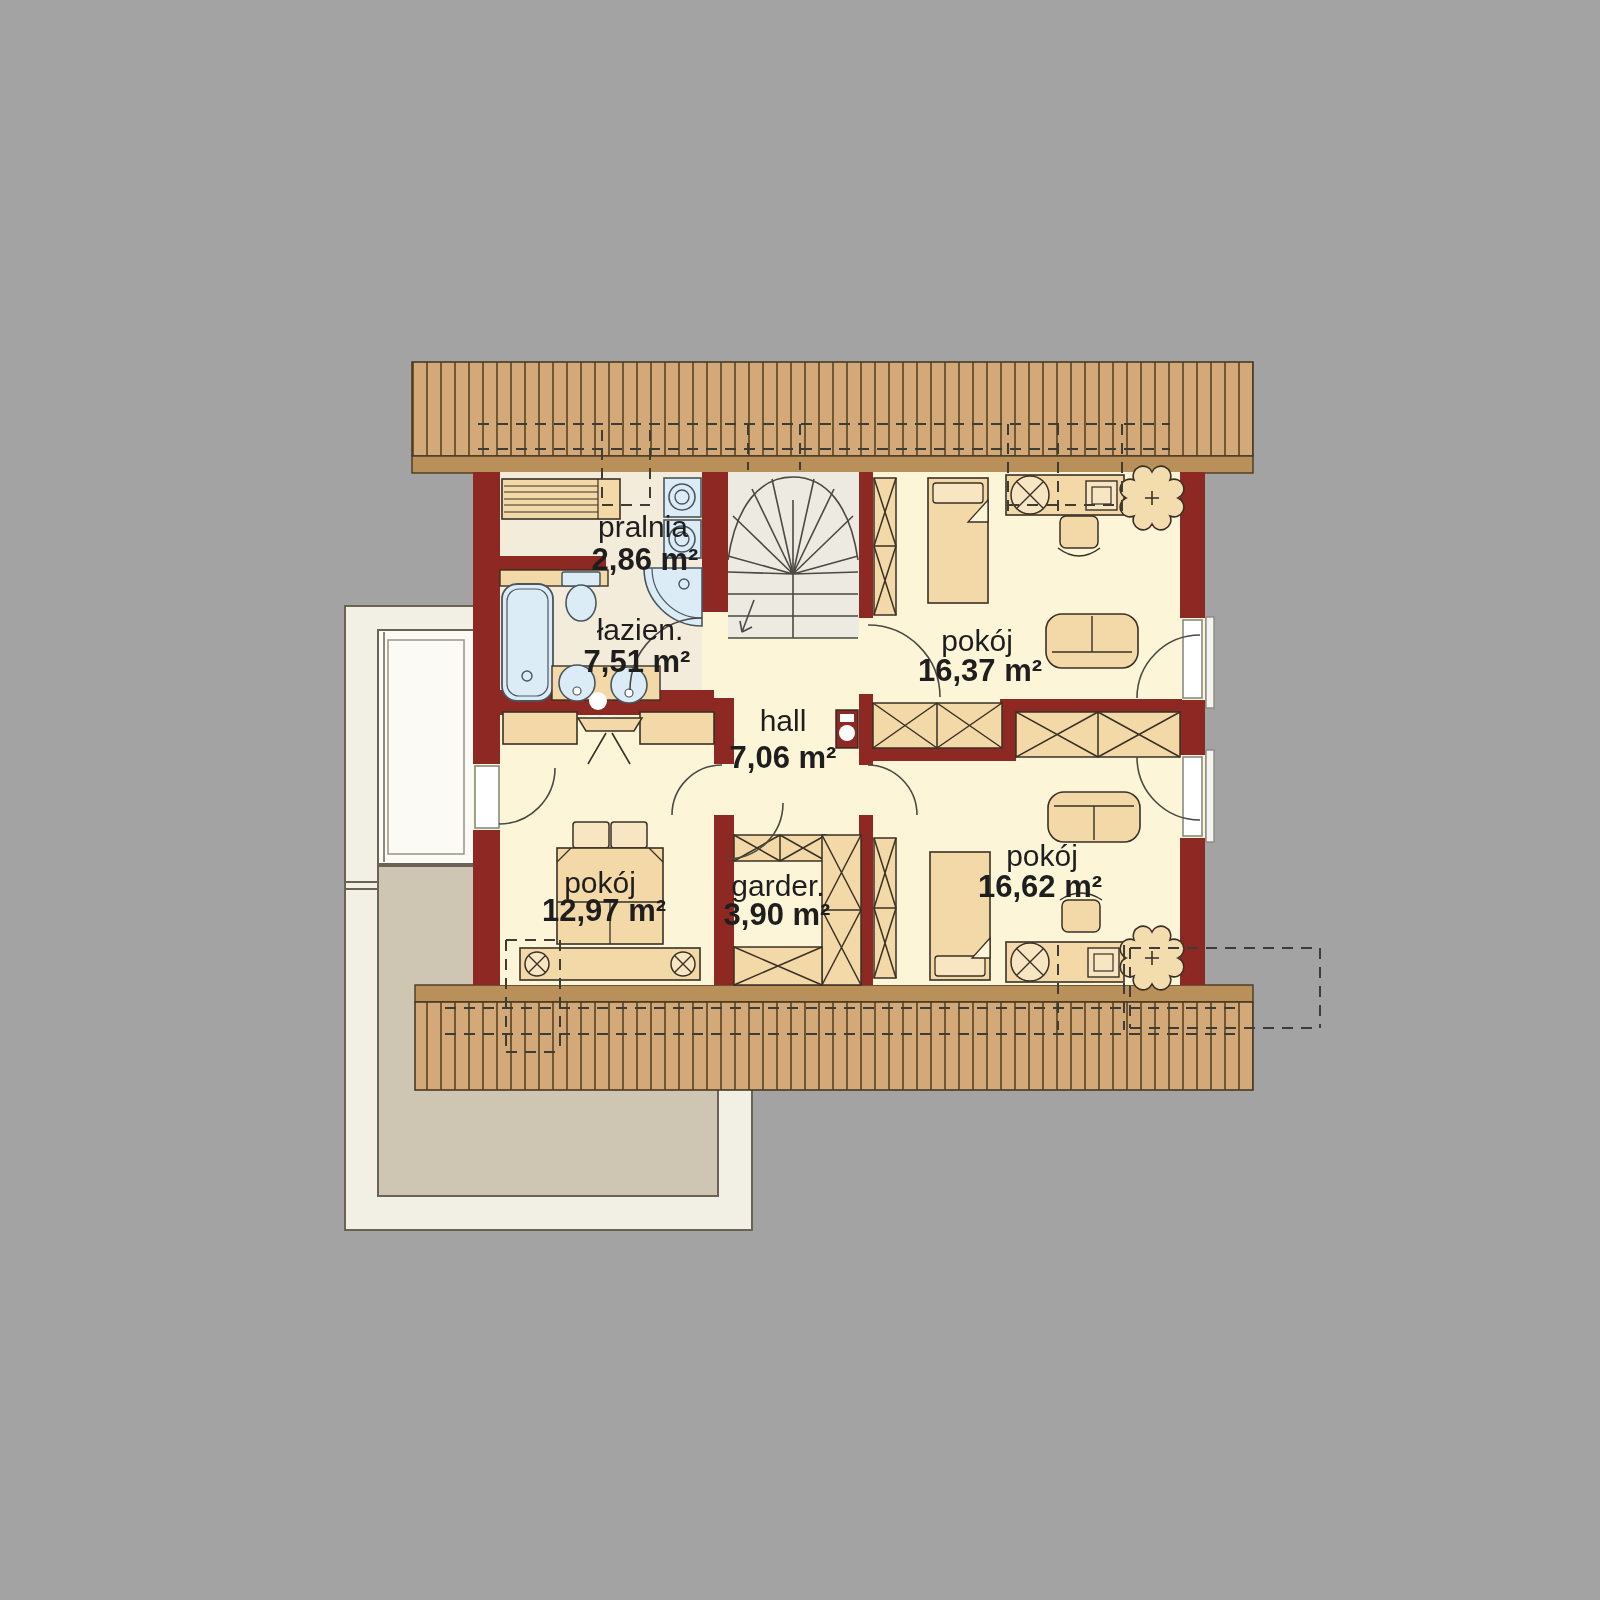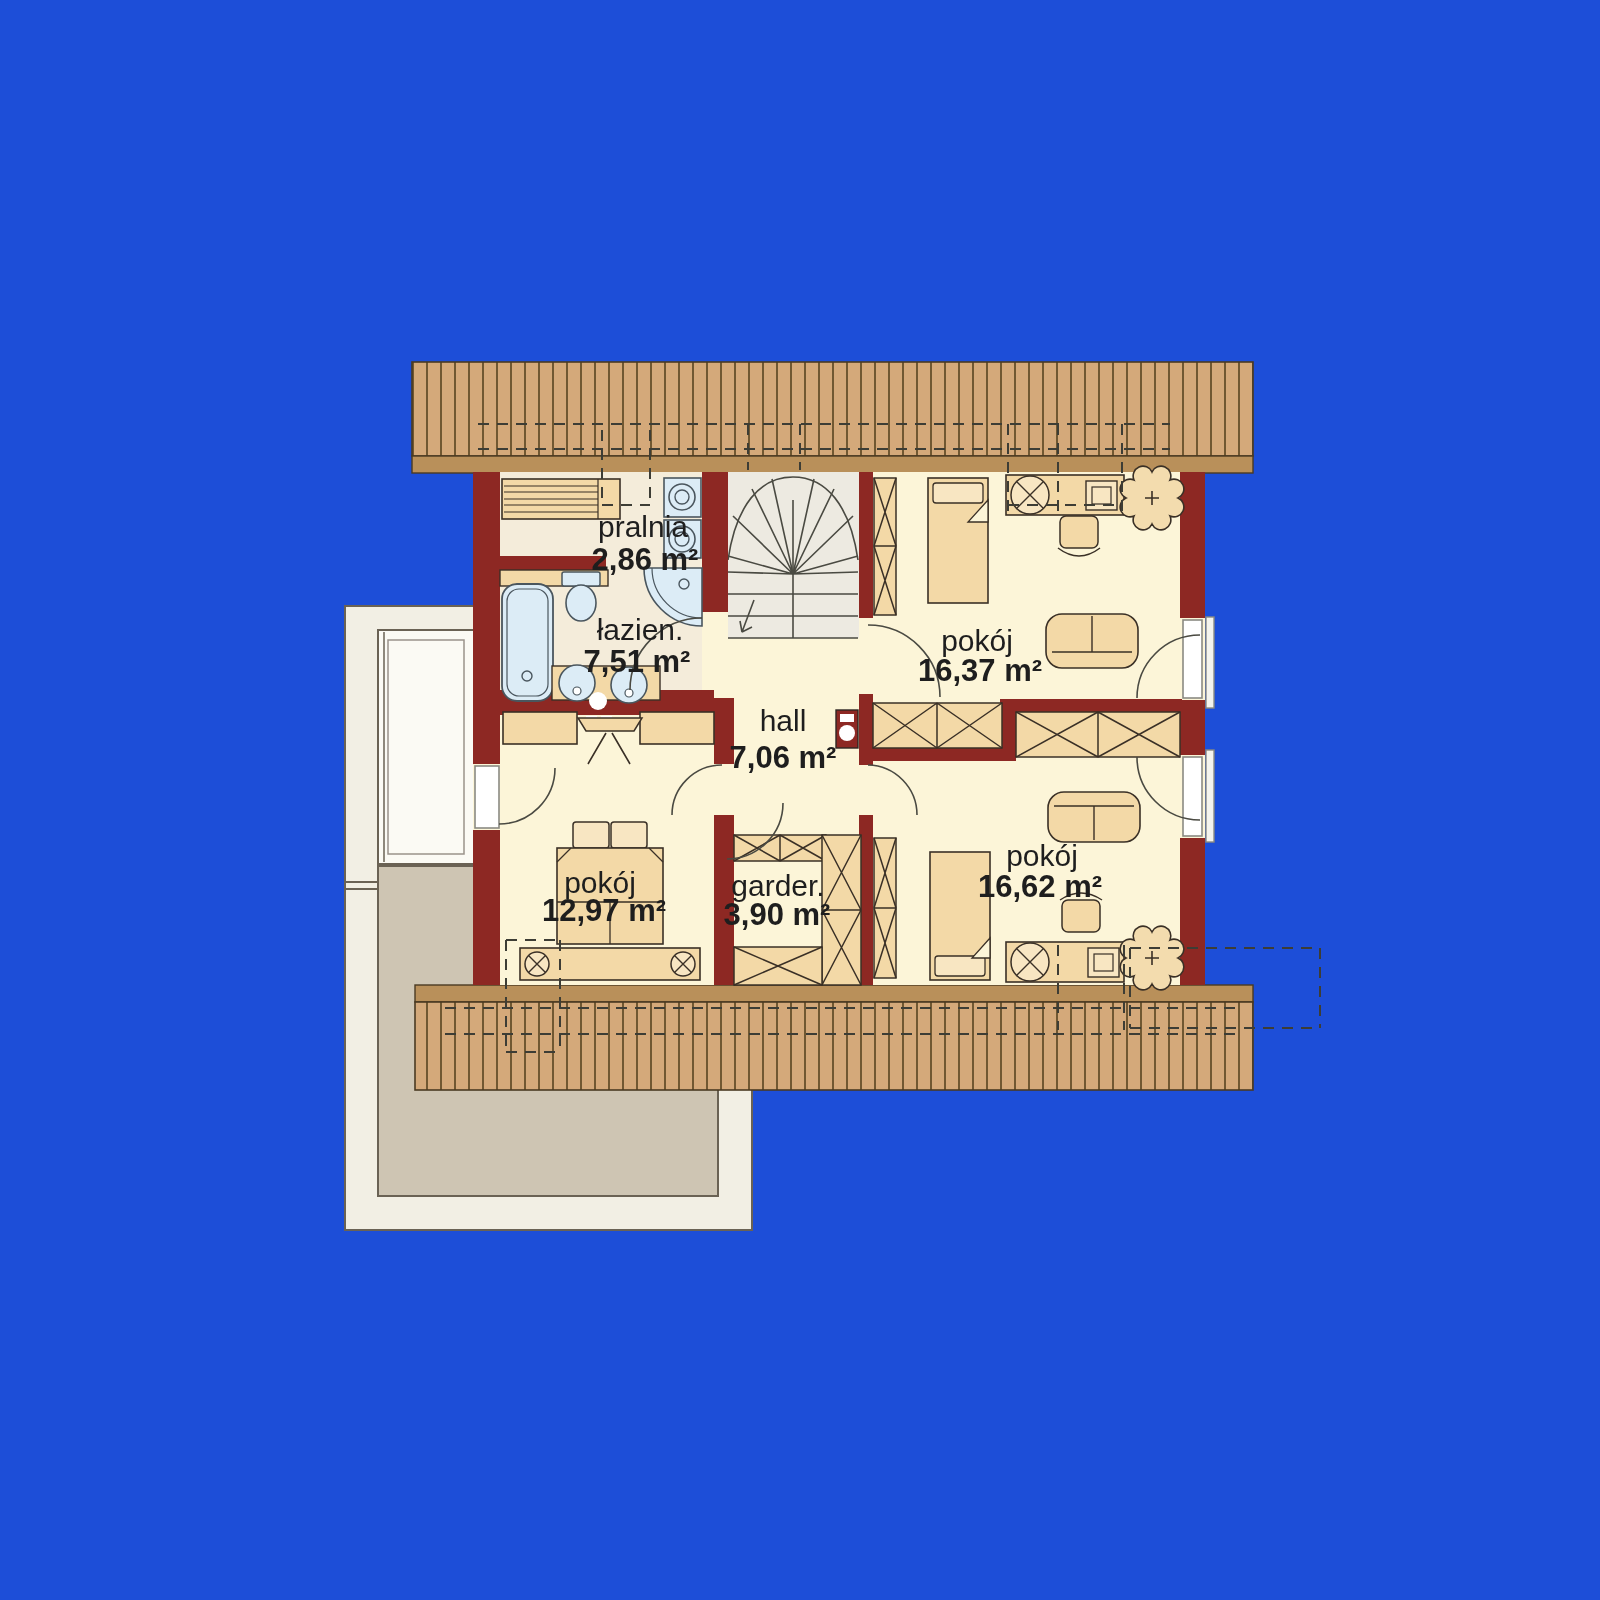--- a/index.html
+++ b/index.html
@@ -1,16 +1,16 @@
 <!DOCTYPE html>
 <html><head>
 <meta charset="utf-8">
 <style>
   html,body{margin:0;padding:0;background:#ffffff;}
-  .stage{position:relative;width:1600px;height:1600px;background:#1d4ed8;overflow:hidden;
+  .stage{position:relative;width:1600px;height:1600px;background:#a3a3a3;overflow:hidden;
          font-family:"Liberation Sans", sans-serif;}
   svg{position:absolute;left:0;top:0;}
   text{fill:#1e1e1e;}
   .room-name{font-size:30px;font-weight:400;}
   .room-area{font-size:31px;font-weight:700;}
 </style>
 </head>
 <body>
 
 <div class="stage">

